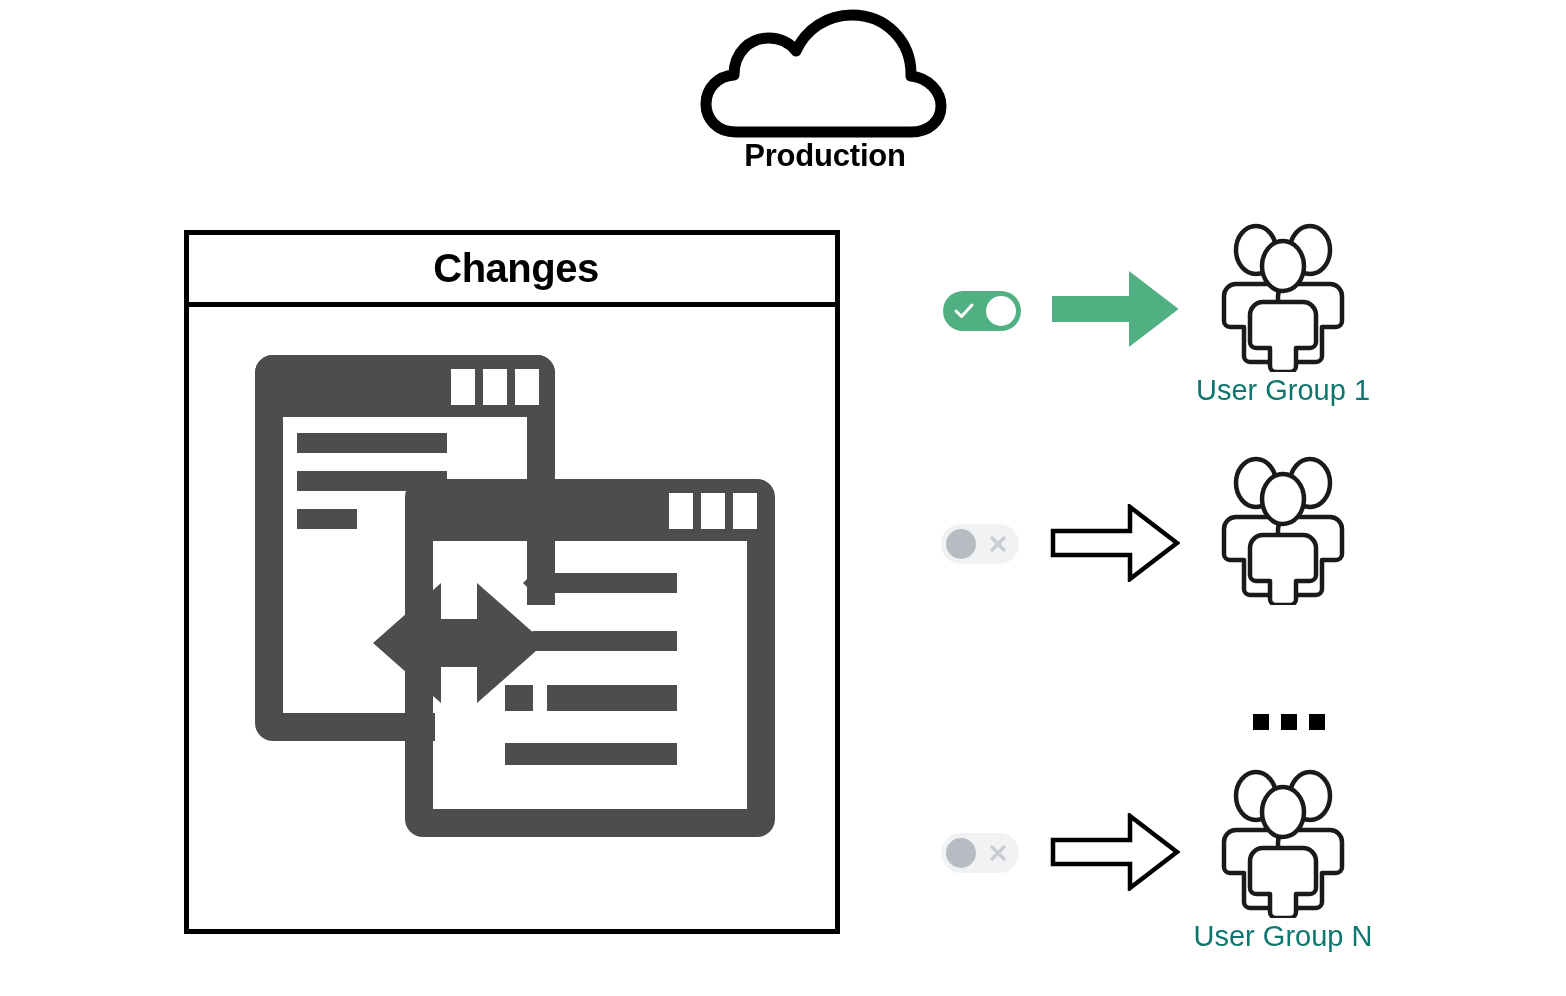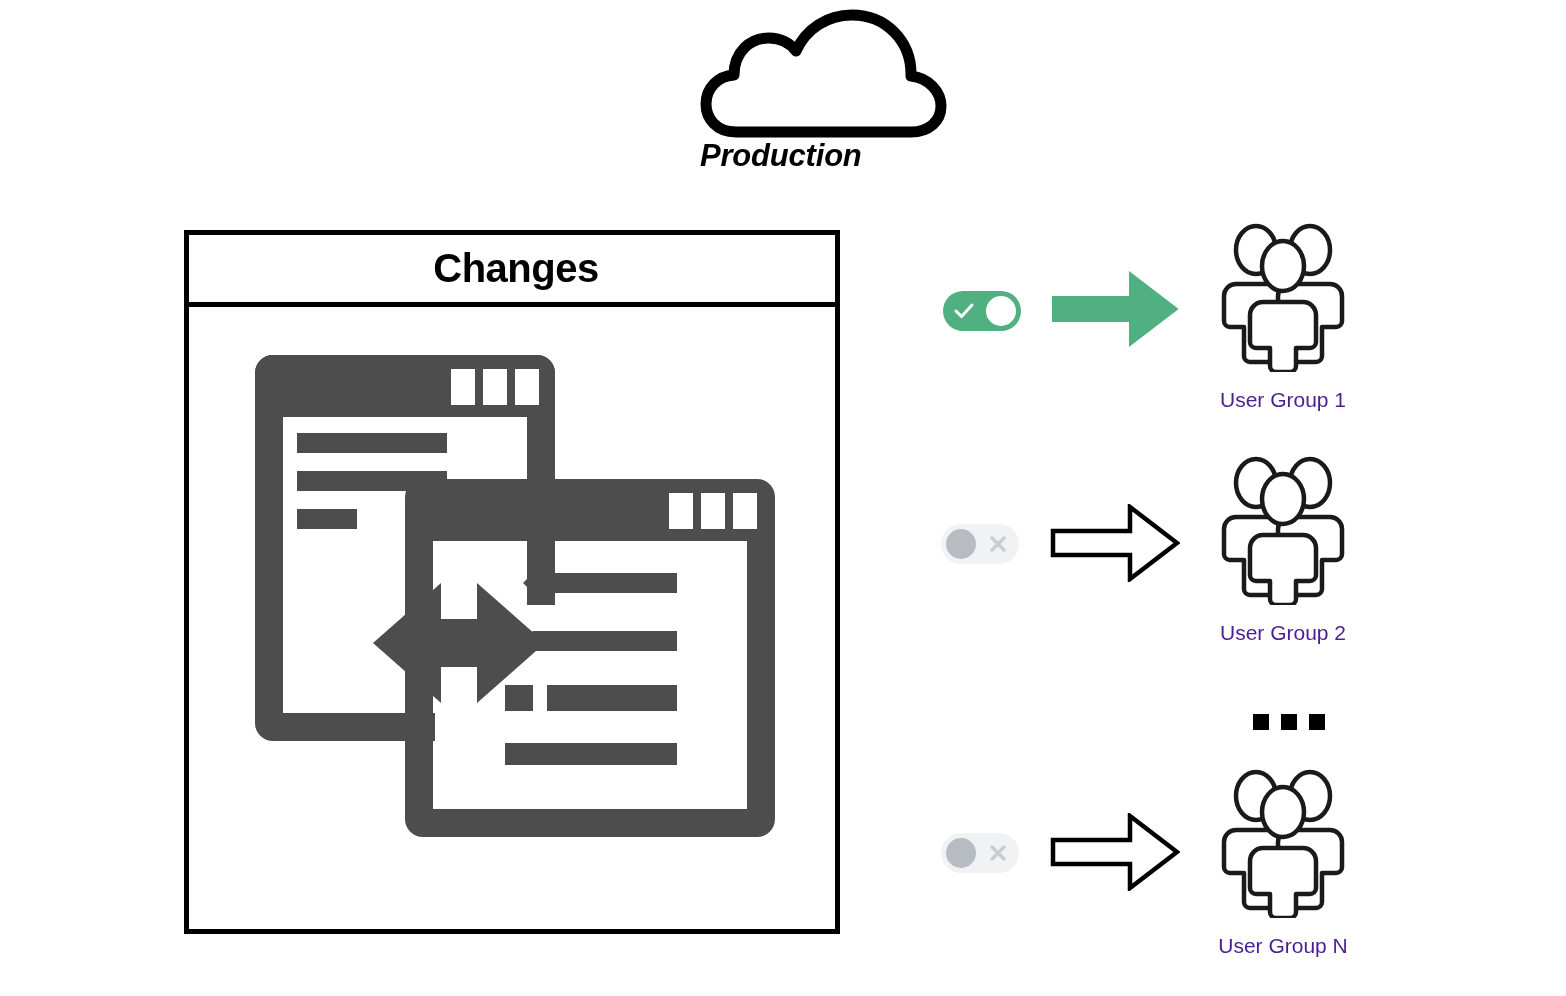--- a/index.html
+++ b/index.html
@@ -29,26 +29,25 @@
     left: 0;
     top: 0;
     width: 250px;
     height: 130px;
   }
   #production-label {
     position: absolute;
     left: 0;
     top: 130px;
     width: 250px;
-    text-align: left;
+    text-align: center;
     font-size: 31px;
     font-weight: bold;
     letter-spacing: -0.2px;
     color: #000;
-    font-style: italic;
   }
 
   
   #changes-panel {
     position: absolute;
     left: 184px;
     top: 230px;
     width: 656px;
     height: 704px;
     border: 5px solid #000;
@@ -133,24 +132,24 @@
     width: 190px;
     text-align: center;
   }
   .group-icon {
     width: 130px;
     height: 150px;
     display: block;
     margin: 0 auto;
   }
   .group-label {
-    margin-top: 16px;
-    font-size: 21px;
+    margin-top: 2px;
+    font-size: 29px;
     font-weight: normal;
-    color: #4c1d95;
+    color: #0f766e;
     white-space: nowrap;
   }
 
   #ellipsis {
     position: absolute;
     left: 1253px;
     top: 714px;
     display: flex;
     gap: 12px;
   }
@@ -296,21 +295,20 @@
                  A 6 6 0 0 1 26 134 V 105 H 12 A 6 6 0 0 1 6 99 V 74 A 12 12 0 0 1 18 62 Z"></path>
         <ellipse cx="92" cy="28" rx="20" ry="24"></ellipse>
         <path d="M 72 62 H 112 A 12 12 0 0 1 124 74 V 99 A 6 6 0 0 1 118 105 H 104 V 134
                  A 6 6 0 0 1 98 140 H 80 A 6 6 0 0 1 74 134 V 105 H 60 V 74 A 12 12 0 0 1 72 62 Z"></path>
         <ellipse cx="65" cy="44" rx="21" ry="25"></ellipse>
         <path d="M 45 80 H 85 A 13 13 0 0 1 98 93 V 120 A 6 6 0 0 1 92 126 H 78 V 144
                  A 6 6 0 0 1 72 150 H 58 A 6 6 0 0 1 52 144 V 126 H 38 A 6 6 0 0 1 32 120
                  V 93 A 13 13 0 0 1 45 80 Z"></path>
       </g>
     </svg>
-    <div class="group-label">User Group 2</div>
   </div>
 </div>
 
 <div id="ellipsis">
   <span></span>
   <span></span>
   <span></span>
 </div>
 
 <div class="row" style="left:0; top:0;">

